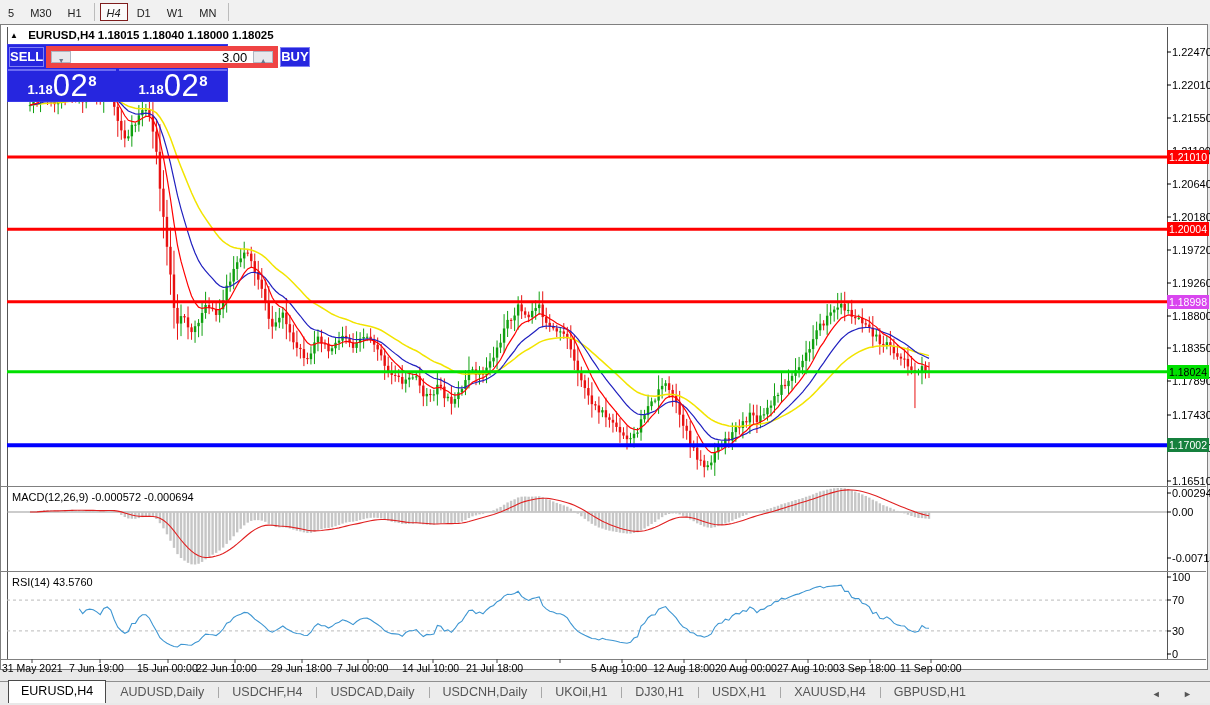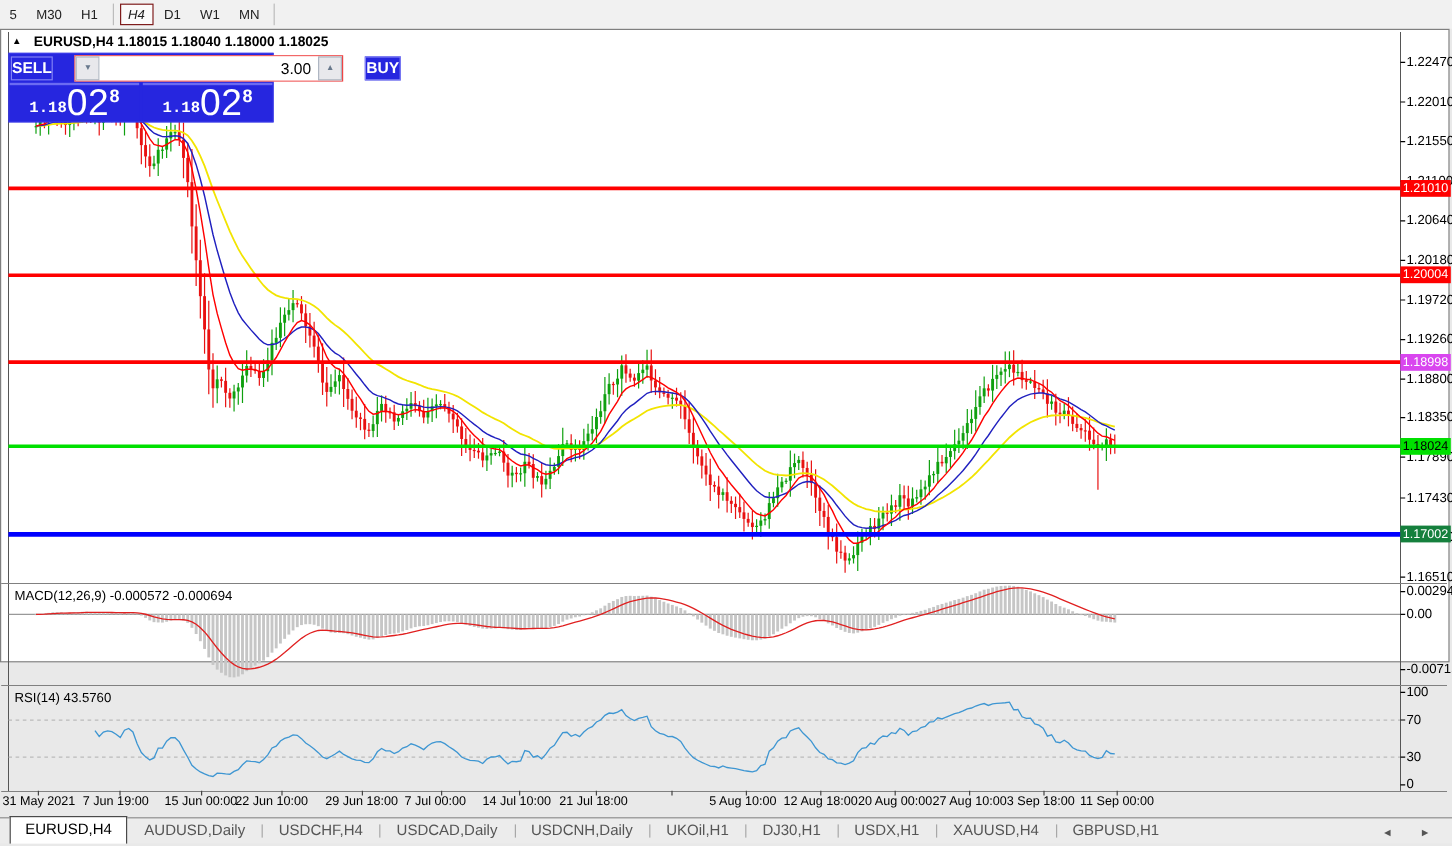--- a/index.html
+++ b/index.html
@@ -9,50 +9,50 @@
 
   
   #toolbar { position:absolute; left:0; top:0; width:1210px; height:24px;
              background:#f1f1f1; display:flex; align-items:center; }
   .tf-btn { font-size:11px; color:#222; padding:2px 6px; margin:0 1px; height:18px;
             line-height:14px; background:transparent; border:1px solid transparent; cursor:default; }
   .tf-btn.active { background:#fbfbfb; border:1px solid #7f1d1d;font-style:italic; }
   .tf-divider { width:1px; height:18px; background:#bcbcbc; margin:0 4px; }
 
   
-  #chart-window { position:absolute; left:0; top:24px; width:1208px; height:528px;
+  #chart-window { position:absolute; left:0; top:24px; width:1208px; height:646px;
                   background:#ffffff; border:1px solid #7f7f7f; }
   #chart-svg { position:absolute; left:0; top:0; }
   #chart-header { position:absolute; left:9px; top:4px; font-size:11.5px; font-weight:700;
                   color:#000; white-space:nowrap; }
   #chart-header .tri { font-size:8px; margin-right:7px; position:relative; top:-1px; }
   .axis-label { position:absolute; left:1171px; font-size:11px; color:#000; white-space:nowrap; }
   .date-label { position:absolute; font-size:10.5px; color:#000; white-space:nowrap; }
   .price-tag { position:absolute; left:1166px; width:42px; height:14px; font-size:10.5px;
                text-align:center; line-height:14px; }
   .ind-label { position:absolute; font-size:11px; color:#000; white-space:nowrap; }
 
   
   #trade-panel { position:absolute; left:6px; top:19px; width:221px; height:58px;
                  background:#2626DF; border:1px solid #3a3ae8; }
   .tp-row1 { display:flex; align-items:center; height:24px; padding:1px; }
   .tp-btn { width:53px; height:20px; background:#2626DF; border:1px solid #8080f5;
             color:#fff; font-size:13px; font-weight:700; font-family:"Liberation Sans",sans-serif;
             cursor:pointer; line-height:16px; }
-  .tp-spin { flex:1; height:22px; margin:0 18px; background:#fff; border:1px solid #ef4444;
+  .tp-spin { flex:1; height:22px; margin:0 2px; background:#fff; border:5px solid #ef4444;
              display:flex; align-items:stretch; }
   .tp-arrow { width:20px; background:#e8e8ec; border:1px solid #aeb6c2; color:#68788c;
               font-size:7px; line-height:18px; cursor:pointer; }
   .tp-field { flex:1; border:none; outline:none; text-align:right; font-size:13px;
               padding-right:6px; font-family:"Liberation Sans",sans-serif; color:#000; }
   .tp-row2 { display:flex; height:32px; margin-top:0; }
   .tp-price { flex:1; border-top:2px solid #6b6bf2; background:#2626DF; color:#fff;
               display:flex; align-items:flex-start; justify-content:center; cursor:pointer; }
   .tp-price + .tp-price { margin-left:3px; }
-  .tp-small { font-size:13px; font-weight:700; align-self:flex-end; margin-bottom:4px;font-family:Liberation Mono, monospace; }
+  .tp-small { font-size:13px; font-weight:700; align-self:flex-end; margin-bottom:4px; }
   .tp-big { font-size:31px; font-weight:400; line-height:30px; letter-spacing:0.5px; }
   .tp-sup { font-size:15px; font-weight:700; margin-top:1px; }
 
   
   #tab-bar { position:absolute; left:0; top:681px; width:1210px; height:22px;
              background:#ececec; border-top:1px solid #8f8f8f; display:flex; align-items:flex-end; }
   .tab { font-size:12.5px; color:#555; padding:3px 14px 4px 14px; position:relative; cursor:pointer; }
   .tab + .tab::before { content:""; position:absolute; left:0; top:5px; bottom:5px;
                         width:1px; background:#a8a8a8; }
   .tab.active { background:#ffffff; color:#000; border:1px solid #4a4a4a; border-bottom:none;

